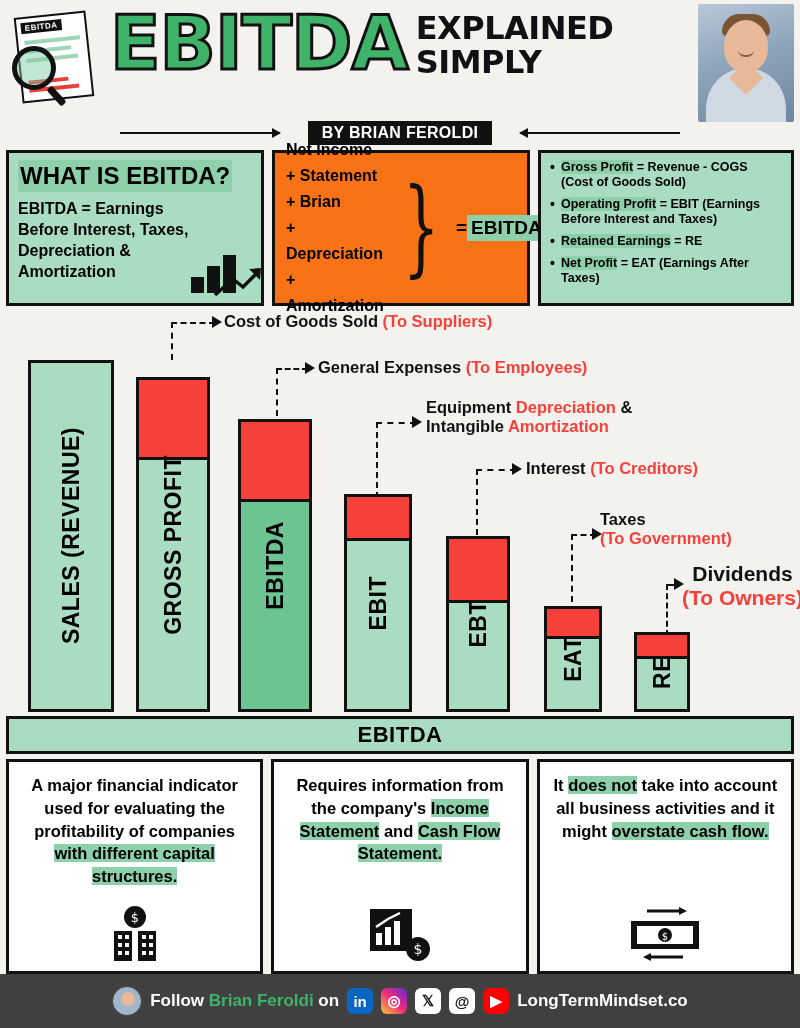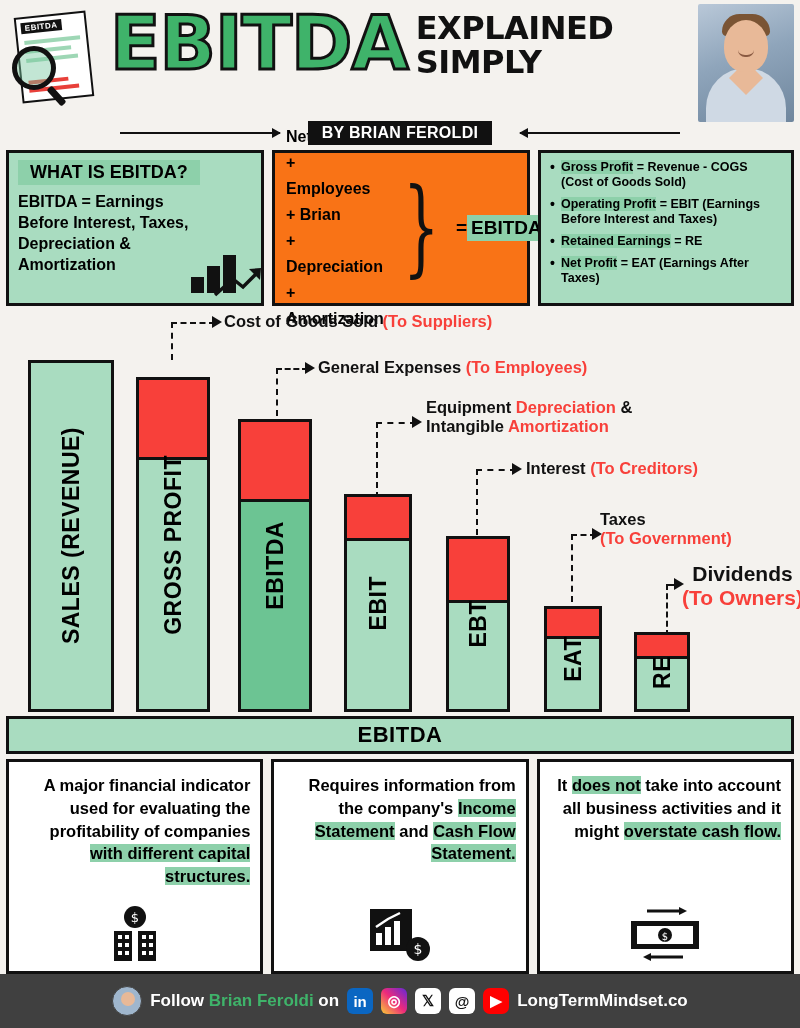--- a/index.html
+++ b/index.html
@@ -145,22 +145,22 @@
     background: #a9dcc0;
     padding: 7px 9px;
     position: relative;
   }
   .p1 { width: 258px; }
   .p2 { width: 258px; background: #f97316; }
   .p3 { flex: 1; }
   .p1-title {
     display: inline-block;
     background: #8dd0aa;
-    font-weight: bold; font-size: 18px;
-    padding: 2px 12px;
+    font-weight: bold; font-size: 24px;
+    padding: 2px 2px;
     margin-bottom: 6px;
   }
   .p1-body {
     font-weight: bold; font-size: 16px; line-height: 1.32;
     width: 200px;
   }
   .bar-chart-icon {
     position: absolute; right: 10px; bottom: 10px;
     width: 62px; height: 58px;
   }
@@ -274,21 +274,21 @@
   .cards {
     display: flex; gap: 8px;
     margin: 5px 6px 0 6px;
     height: 215px;
   }
   .card {
     flex: 1;
     border: 3px solid #111;
     background: #ffffff;
     padding: 12px 10px;
-    text-align: right;
+    text-align: center;
     position: relative;
   }
   .card p {
     font-weight: bold;
     font-size: 16.5px;
     line-height: 1.38;
   }
   .card-icon {
     position: absolute; bottom: 8px; left: 0; right: 0;
     display: flex; justify-content: center; align-items: flex-end;
@@ -382,21 +382,21 @@
       <div class="bar-chart-icon">
           <i></i>
           <i></i>
           <i></i>
         </div>
     </div>
 
     <div class="panel p2">
       <div class="p2-list">
         <div>Net Income</div>
-        <div>+ Employees</div>
+        <div>+ Statement</div>
         <div>+ Brian</div>
         <div>+ Depreciation</div>
         <div>+ Amortization</div>
       </div>
       <div class="brace">}</div>
       <div class="p2-eq">
         <span>=</span>
         <span class="hl">EBITDA</span>
       </div>
     </div>

